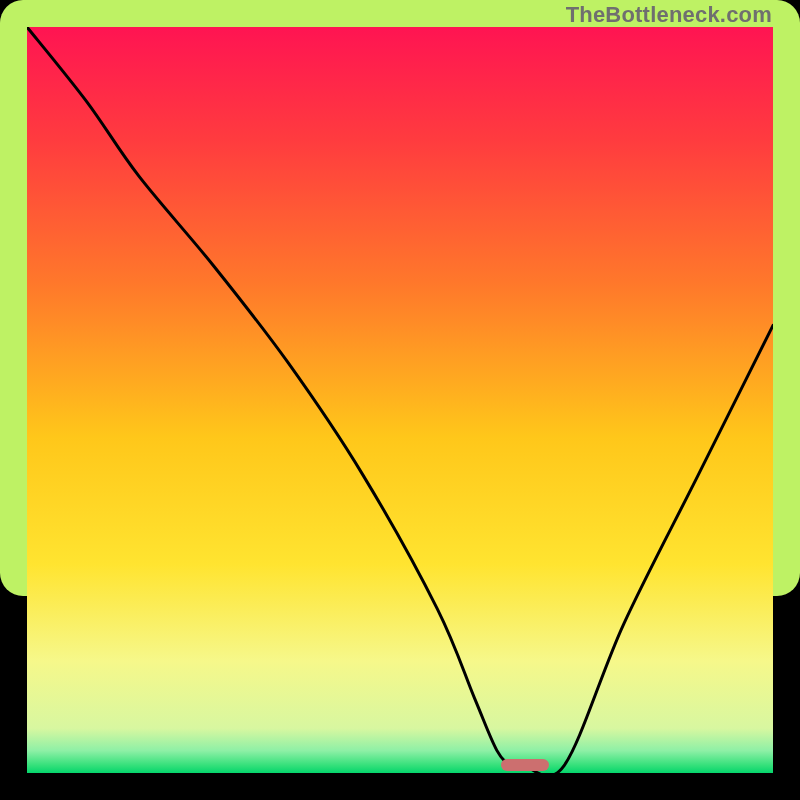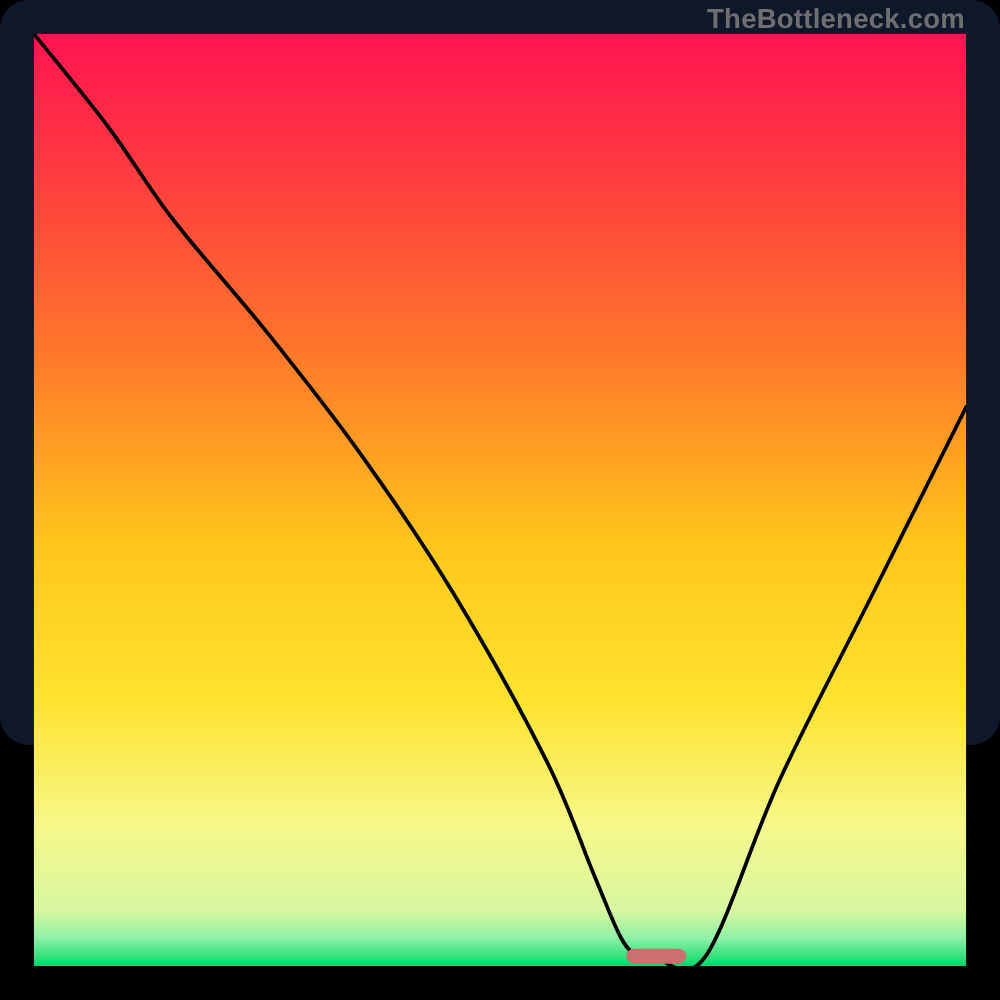--- a/index.html
+++ b/index.html
@@ -7,21 +7,21 @@
   padding: 0;
   width: 800px;
   height: 800px;
   background: #000;
   overflow: hidden;
 }
 .frame {
   position: relative;
   width: 800px;
   height: 596px;
-  background: #0f172a;
+  background: #bef264;
   border-radius: 23px;
 }
 .plot {
   position: absolute;
   left: 27px;
   top: 27px;
   width: 746px;
   height: 746px;
   overflow: hidden;
 }

